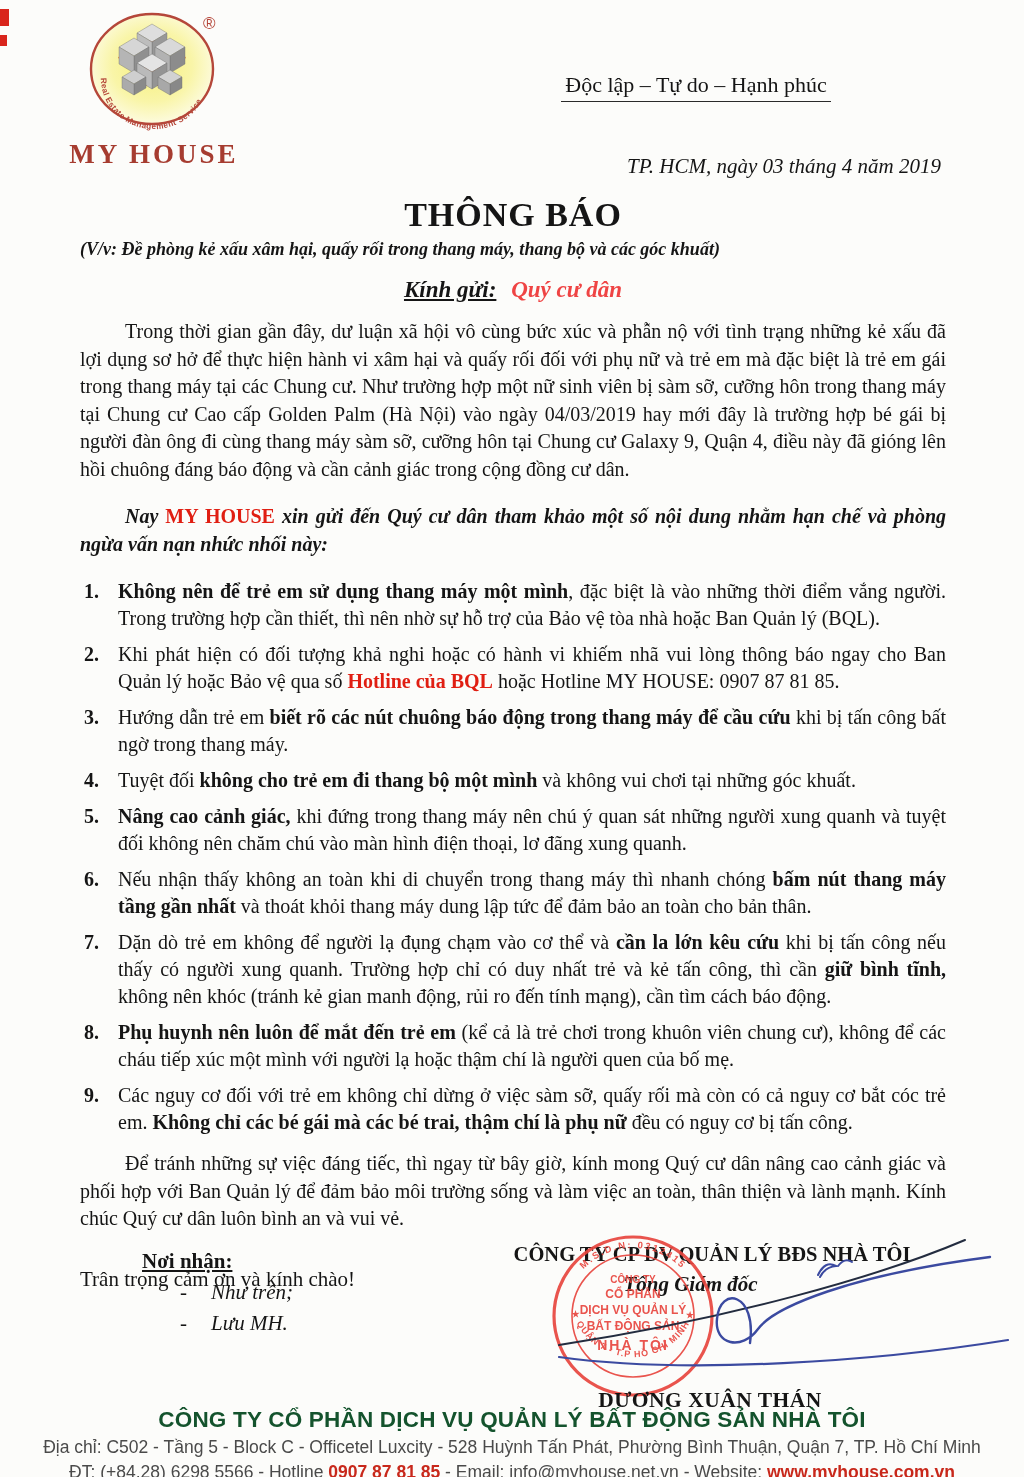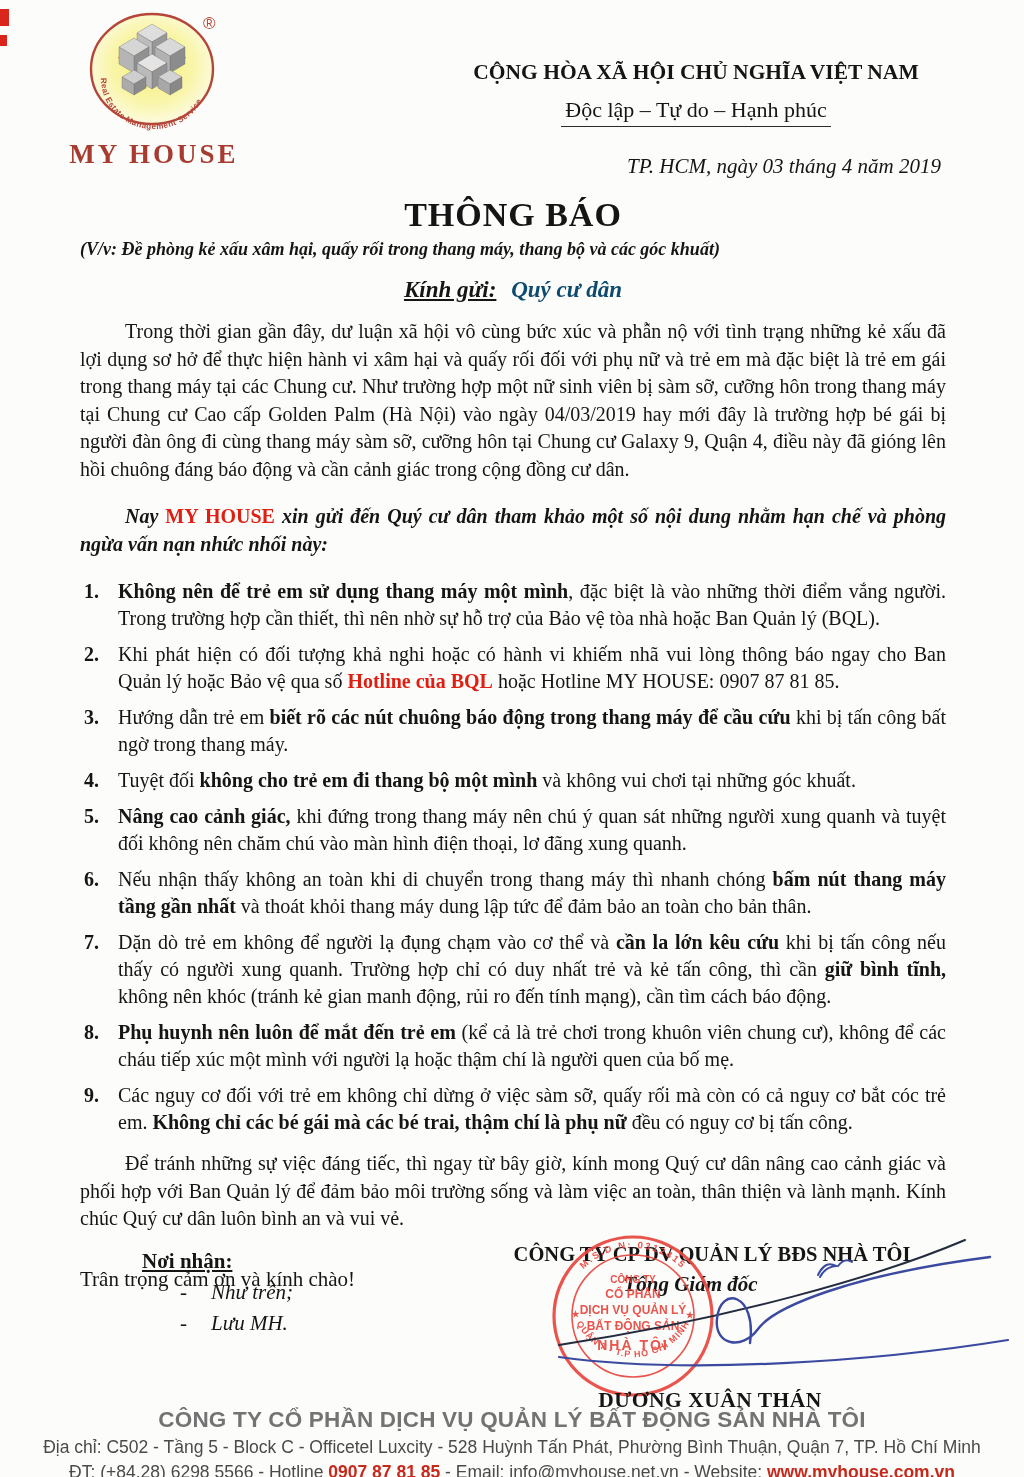--- a/index.html
+++ b/index.html
@@ -25,21 +25,21 @@
                   border-bottom:1.6px solid #2a2a2a;padding:0 4px 3px;}
   .dateline{position:absolute;top:154px;left:618px;width:332px;text-align:center;
             font-style:italic;font-size:21px;}
 
   
   .content{position:absolute;left:80px;top:196px;width:866px;}
   .doc-title{text-align:center;font-size:34px;font-weight:bold;letter-spacing:1px;}
   .doc-subject{font-weight:bold;font-style:italic;font-size:18px;margin-top:5px;}
   .salute{text-align:center;font-size:23px;margin-top:17px;font-weight:bold;font-style:italic;}
   .salute-label{text-decoration:underline;}
-  .salute-to{color:#0c4a6e;margin-left:9px;}
+  .salute-to{color:#ef4444;margin-left:9px;}
 
   .para{font-size:20px;line-height:27.5px;text-align:justify;}
   .indent{text-indent:45px;}
   .intro{margin-top:15px;}
   .leadin{margin-top:10px;font-weight:bold;font-style:italic;}
   .leadin .red{font-style:normal;}
 
   .items{margin-top:13px;}
   .item{display:flex;margin-bottom:9px;}
   .item-num{flex:0 0 34px;font-weight:bold;font-size:20px;line-height:27px;padding-left:4px;}
@@ -58,21 +58,21 @@
   .signer-title{position:absolute;left:548px;top:29px;width:285px;text-align:center;
                 font-weight:bold;font-style:italic;font-size:21px;}
   .stamp-wrap{position:absolute;left:550px;top:-10px;width:166px;height:166px;opacity:.92;}
   .sig-ink{position:absolute;left:538px;top:-14px;width:486px;height:180px;pointer-events:none;}
   .signer-name{position:absolute;left:552px;top:145px;width:316px;text-align:center;
                font-weight:bold;font-size:21.5px;letter-spacing:.5px;}
 
   
   .footer{position:absolute;left:0;top:1407px;width:1024px;text-align:center;
           font-family:"Liberation Sans",sans-serif;}
-  .footer-company{color:#737373;font-weight:bold;font-size:22.5px;letter-spacing:.2px;}
+  .footer-company{color:#14532d;font-weight:bold;font-size:22.5px;letter-spacing:.2px;}
   .footer-row{font-size:17.5px;color:#4a4a4a;margin-top:4px;}
   .footer-row .red{color:#c8281b;}
 </style>
 </head>
 <body>
 
 <div class="page">
 
   <div class="corner-mark-1"></div>
   <div class="corner-mark-2"></div>
@@ -120,21 +120,20 @@
         <text font-family="Liberation Sans, sans-serif" font-size="8.2" font-weight="bold" fill="#b5473a" letter-spacing="0.4">
           <textPath href="#brandArc" startOffset="2">Real Estate Management Service</textPath>
         </text>
       </svg>
     </div>
     <div class="reg-mark">®</div>
     <div class="logo-name">MY HOUSE</div>
   </div>
 
   <div class="national">
-    <div class="national-title">CỘNG HÒA XÃ HỘI CHỦ NGHĨA VIỆT NAM</div>
     <div><span class="national-motto">Độc lập – Tự do – Hạnh phúc</span></div>
   </div>
   <div class="dateline">TP. HCM, ngày 03 tháng 4 năm 2019</div>
 
   <div class="content">
     <div class="doc-title">THÔNG BÁO</div>
     <div class="doc-subject">(V/v: Đề phòng kẻ xấu xâm hại, quấy rối trong thang máy, thang bộ và các góc khuất)</div>
     <div class="salute">
       <span class="salute-label">Kính gửi:</span>
       <span class="salute-to">Quý cư dân</span>

